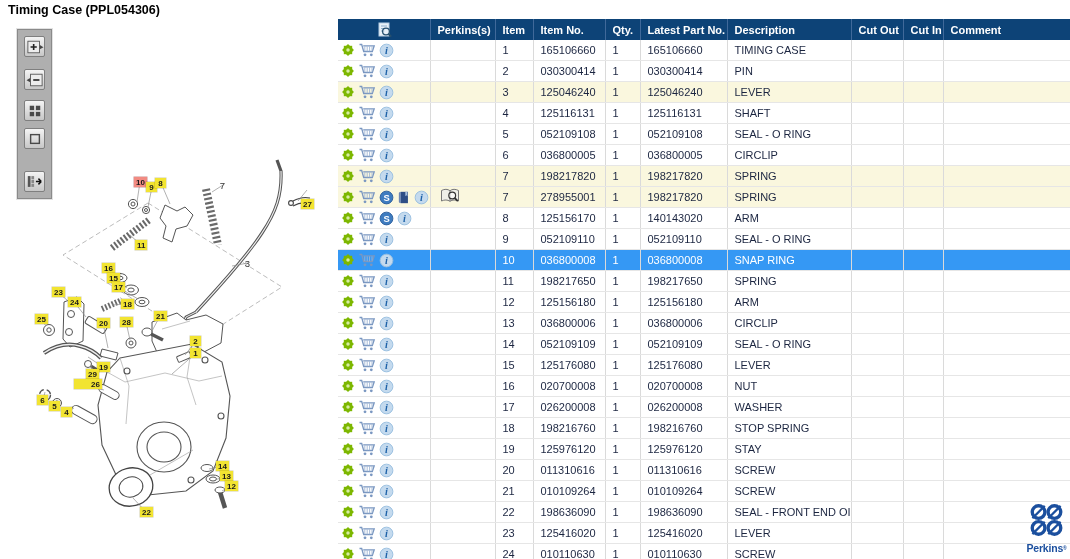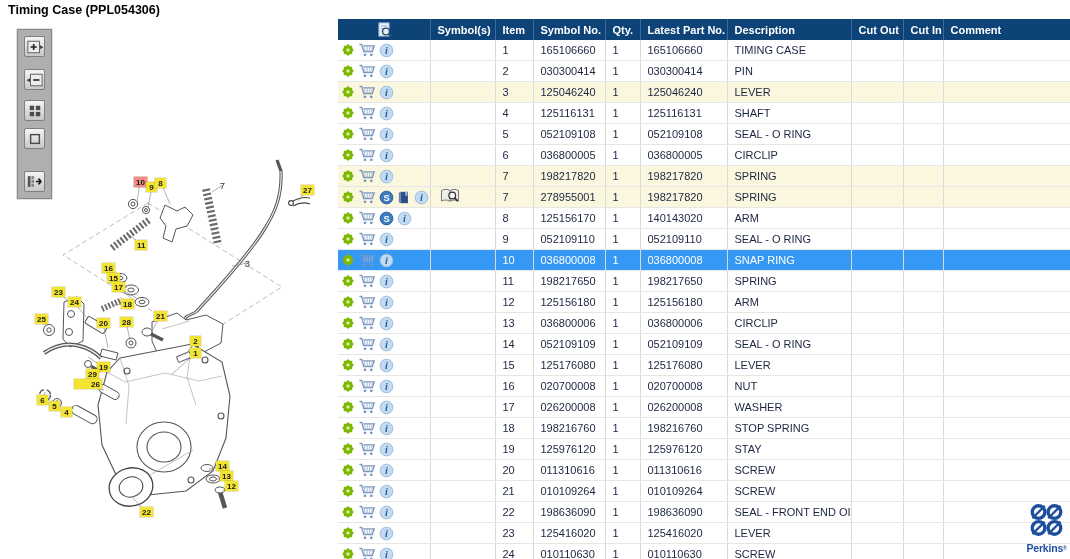--- a/index.html
+++ b/index.html
@@ -203,21 +203,21 @@
         <line x1="146" y1="493" x2="133" y2="479" stroke="#8F8F8F" stroke-width="0.7"></line>
         <line x1="222" y1="447" x2="209" y2="450" stroke="#8F8F8F" stroke-width="0.7"></line>
         <line x1="226" y1="457" x2="215" y2="461" stroke="#8F8F8F" stroke-width="0.7"></line>
         <line x1="231" y1="467" x2="222" y2="472" stroke="#8F8F8F" stroke-width="0.7"></line>
       </svg>
     <div id="callout-layer">
         <div class="callout selected" style="left: 134px; top: 158px;">10</div>
         <div class="callout yellow" style="left: 146px; top: 163px;">9</div>
         <div class="callout yellow" style="left: 155px; top: 159px;">8</div>
         <div class="callout plain" style="left: 217px; top: 161px;">7</div>
-        <div class="callout yellow" style="left: 301px; top: 166px;">27</div>
+        <div class="callout yellow" style="left: 301px; top: 180px;">27</div>
         <div class="callout yellow" style="left: 135px; top: 221px;">11</div>
         <div class="callout plain" style="left: 242px; top: 239px;">3</div>
         <div class="callout yellow" style="left: 102px; top: 244px;">16</div>
         <div class="callout yellow" style="left: 107px; top: 254px;">15</div>
         <div class="callout yellow" style="left: 112px; top: 263px;">17</div>
         <div class="callout yellow" style="left: 121px; top: 280px;">18</div>
         <div class="callout yellow" style="left: 52px; top: 268px;">23</div>
         <div class="callout yellow" style="left: 68px; top: 278px;">24</div>
         <div class="callout yellow" style="left: 35px; top: 295px;">25</div>
         <div class="callout yellow" style="left: 97px; top: 299px;">20</div>
@@ -304,23 +304,23 @@
       <thead>
           <tr id="header-row">
             <th class="actions"><span style="display:inline-flex;vertical-align:middle">
                 <svg width="18" height="16" viewBox="0 0 18 16">
                   <rect x="4" y="1" width="10" height="13" fill="#E9F1F8" stroke="#B9CFE4"></rect>
                   <path d="M6 4 h6 M6 6.5 h6 M6 9 h3.5" stroke="#8FAECB" stroke-width="1"></path>
                   <circle cx="11" cy="9.5" r="3.4" fill="rgba(230,240,250,.5)" stroke="#27506F" stroke-width="1.3"></circle>
                   <line x1="13.4" y1="11.9" x2="16.2" y2="14.6" stroke="#27506F" stroke-width="2"></line>
                 </svg>
               </span></th>
-            <th>Symbol(s)</th>
+            <th>Perkins(s)</th>
             <th>Item</th>
-            <th>Symbol No.</th>
+            <th>Item No.</th>
             <th>Qty.</th>
             <th>Latest Part No.</th>
             <th>Description</th>
             <th>Cut Out</th>
             <th>Cut In</th>
             <th>Comment</th>
           </tr>
         </thead>
       <tbody id="table-body">
           <tr>

